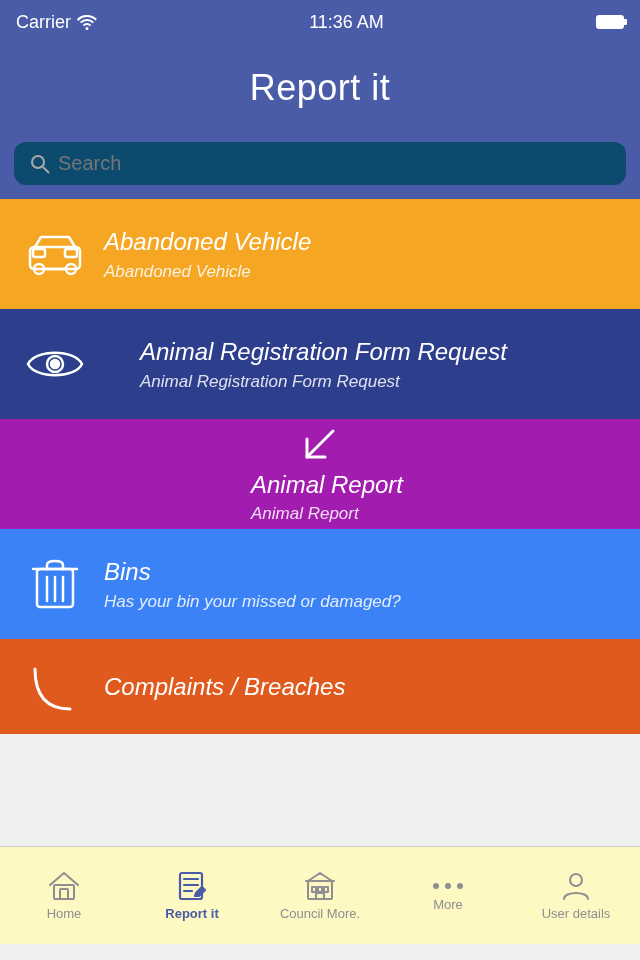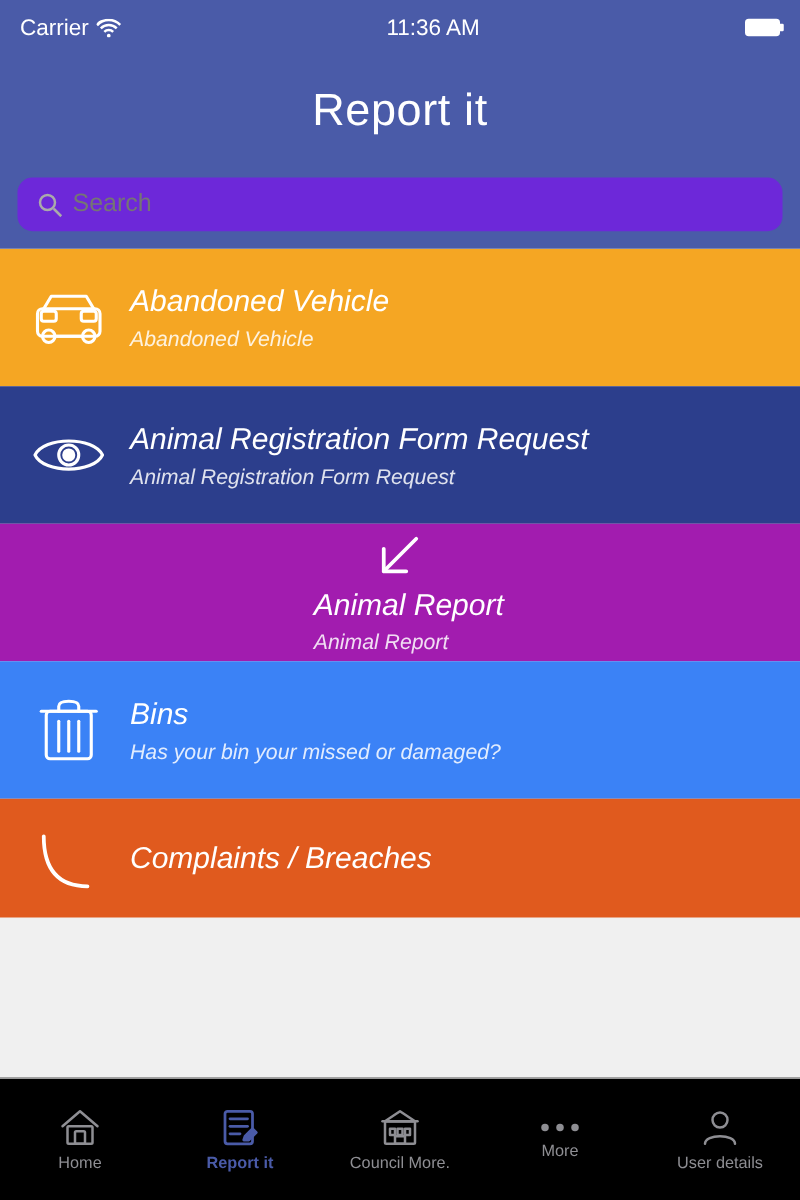--- a/index.html
+++ b/index.html
@@ -54,21 +54,21 @@
       font-weight: 300;
       letter-spacing: 0.5px;
     }
 
     
     .search-container {
       background: #4a5ba8;
       padding: 10px 14px 14px;
     }
     .search-bar {
-      background: #6d28d9;
+      background: #0c4a6e;
       border-radius: 12px;
       display: flex;
       align-items: center;
       padding: 10px 16px;
       gap: 8px;
     }
     .search-icon-wrap {
       color: #aaa;
       font-size: 20px;
     }
@@ -107,36 +107,36 @@
       font-weight: 400;
       line-height: 1.3;
     }
     .item-subtitle {
       color: rgba(255,255,255,0.85);
       font-size: 17px;
       margin-top: 4px;
     }
 
     .item-yellow { background: #f5a623; }
-    .item-blue { background: #2c3e8c; }
+    .item-blue { background: #2c3e8c; gap: 36px; }
     .item-green { background: #a21caf; flex-direction: column; }
     .item-red { background: #3b82f6; }
     .item-orange { background: #e05a1e; }
 
     
     svg { display: block; }
 
     
     .tab-bar {
       position: absolute;
-      bottom: 0;
+      bottom: 16px;
       left: 0;
       width: 640px;
       height: 98px;
-      background: #000000;
+      background: #fef9c3;
       border-top: 1px solid #ccc;
       display: flex;
       align-items: center;
     }
     .tab-item {
       flex: 1;
       display: flex;
       flex-direction: column;
       align-items: center;
       justify-content: center;

